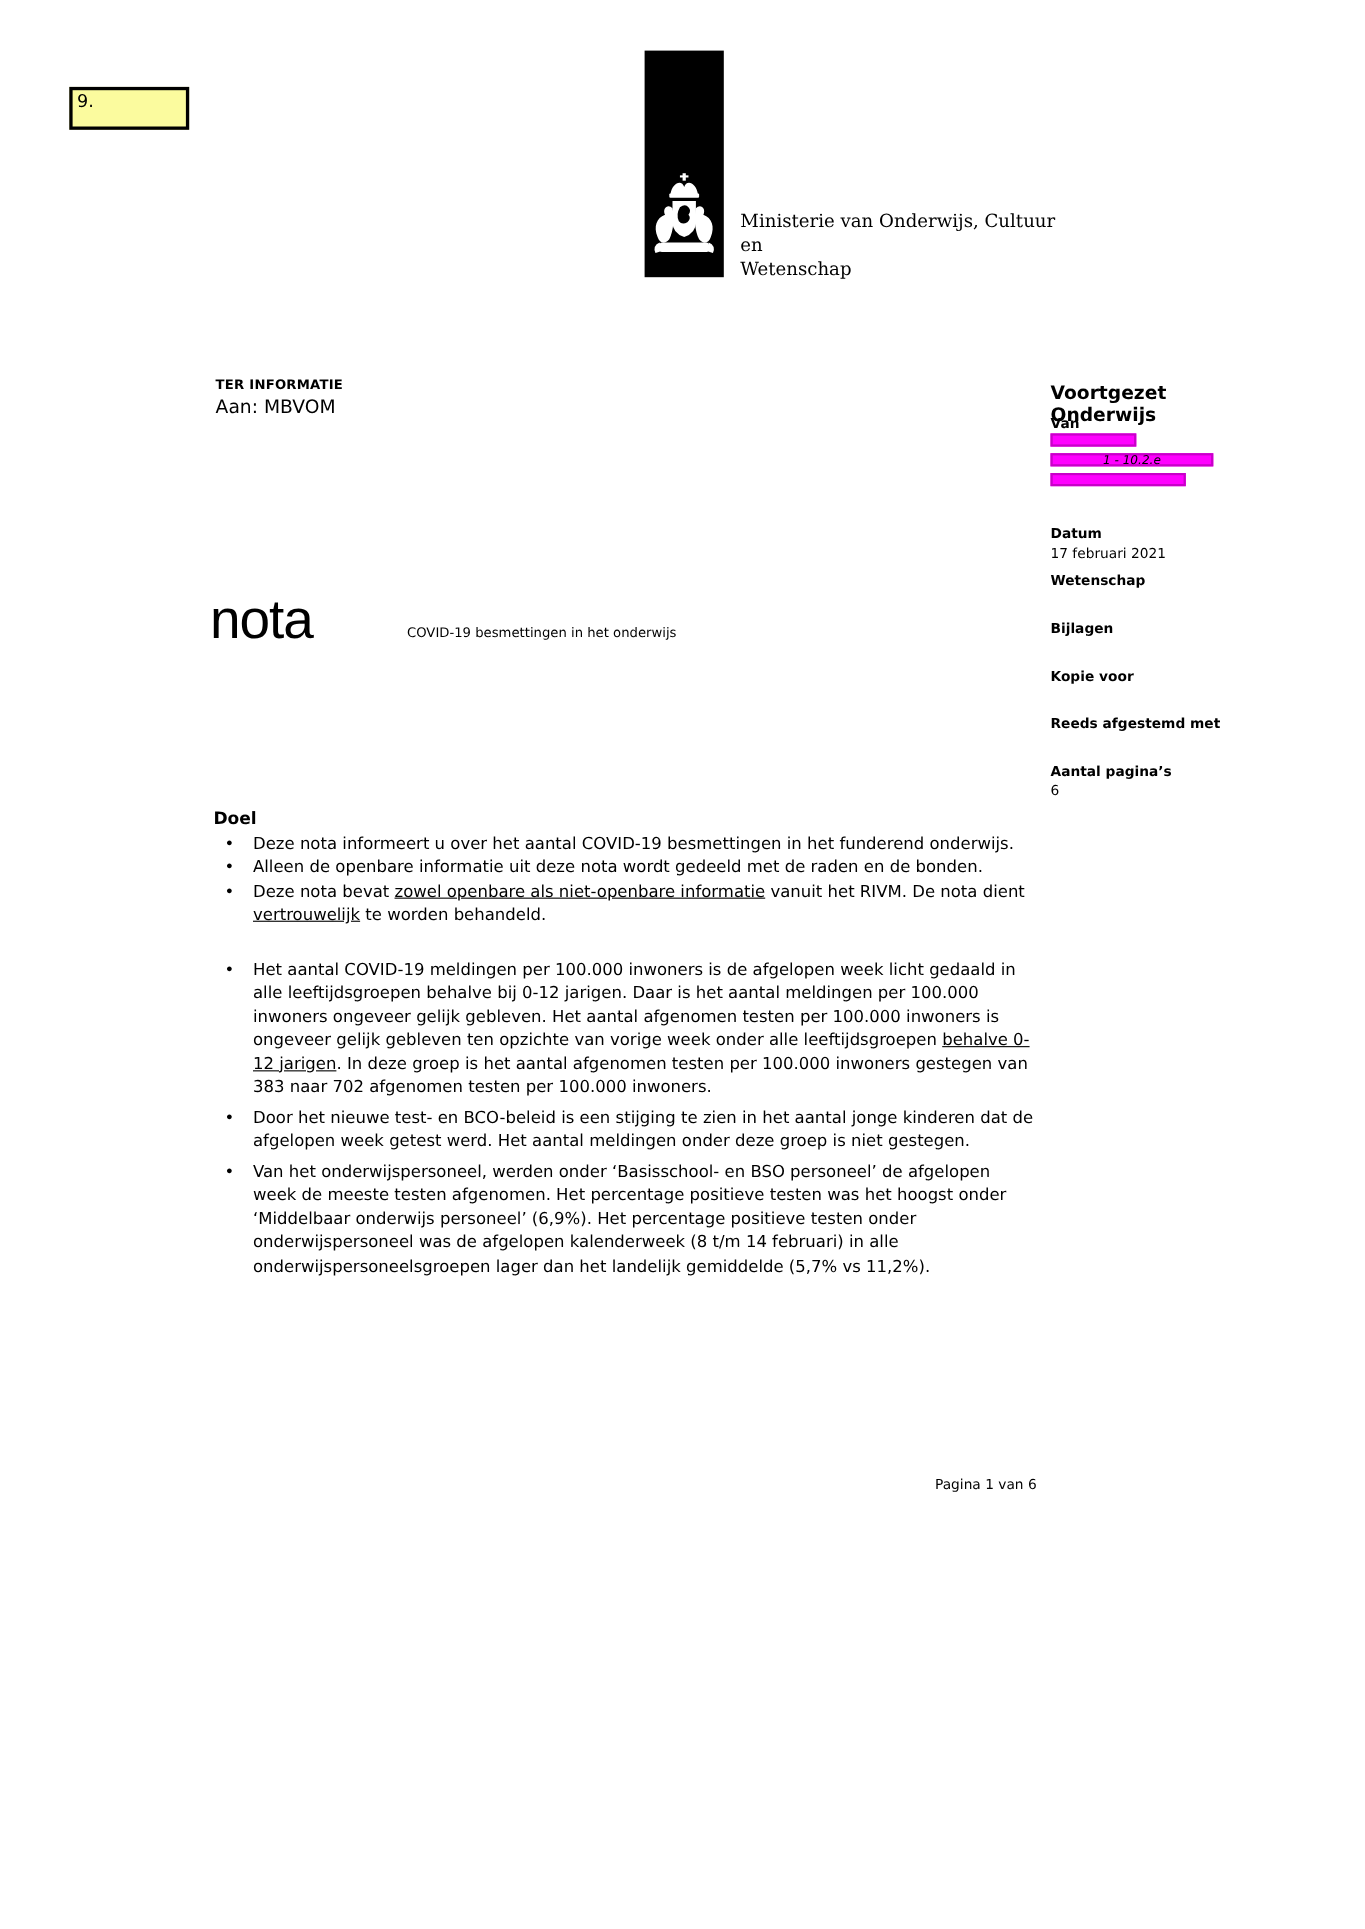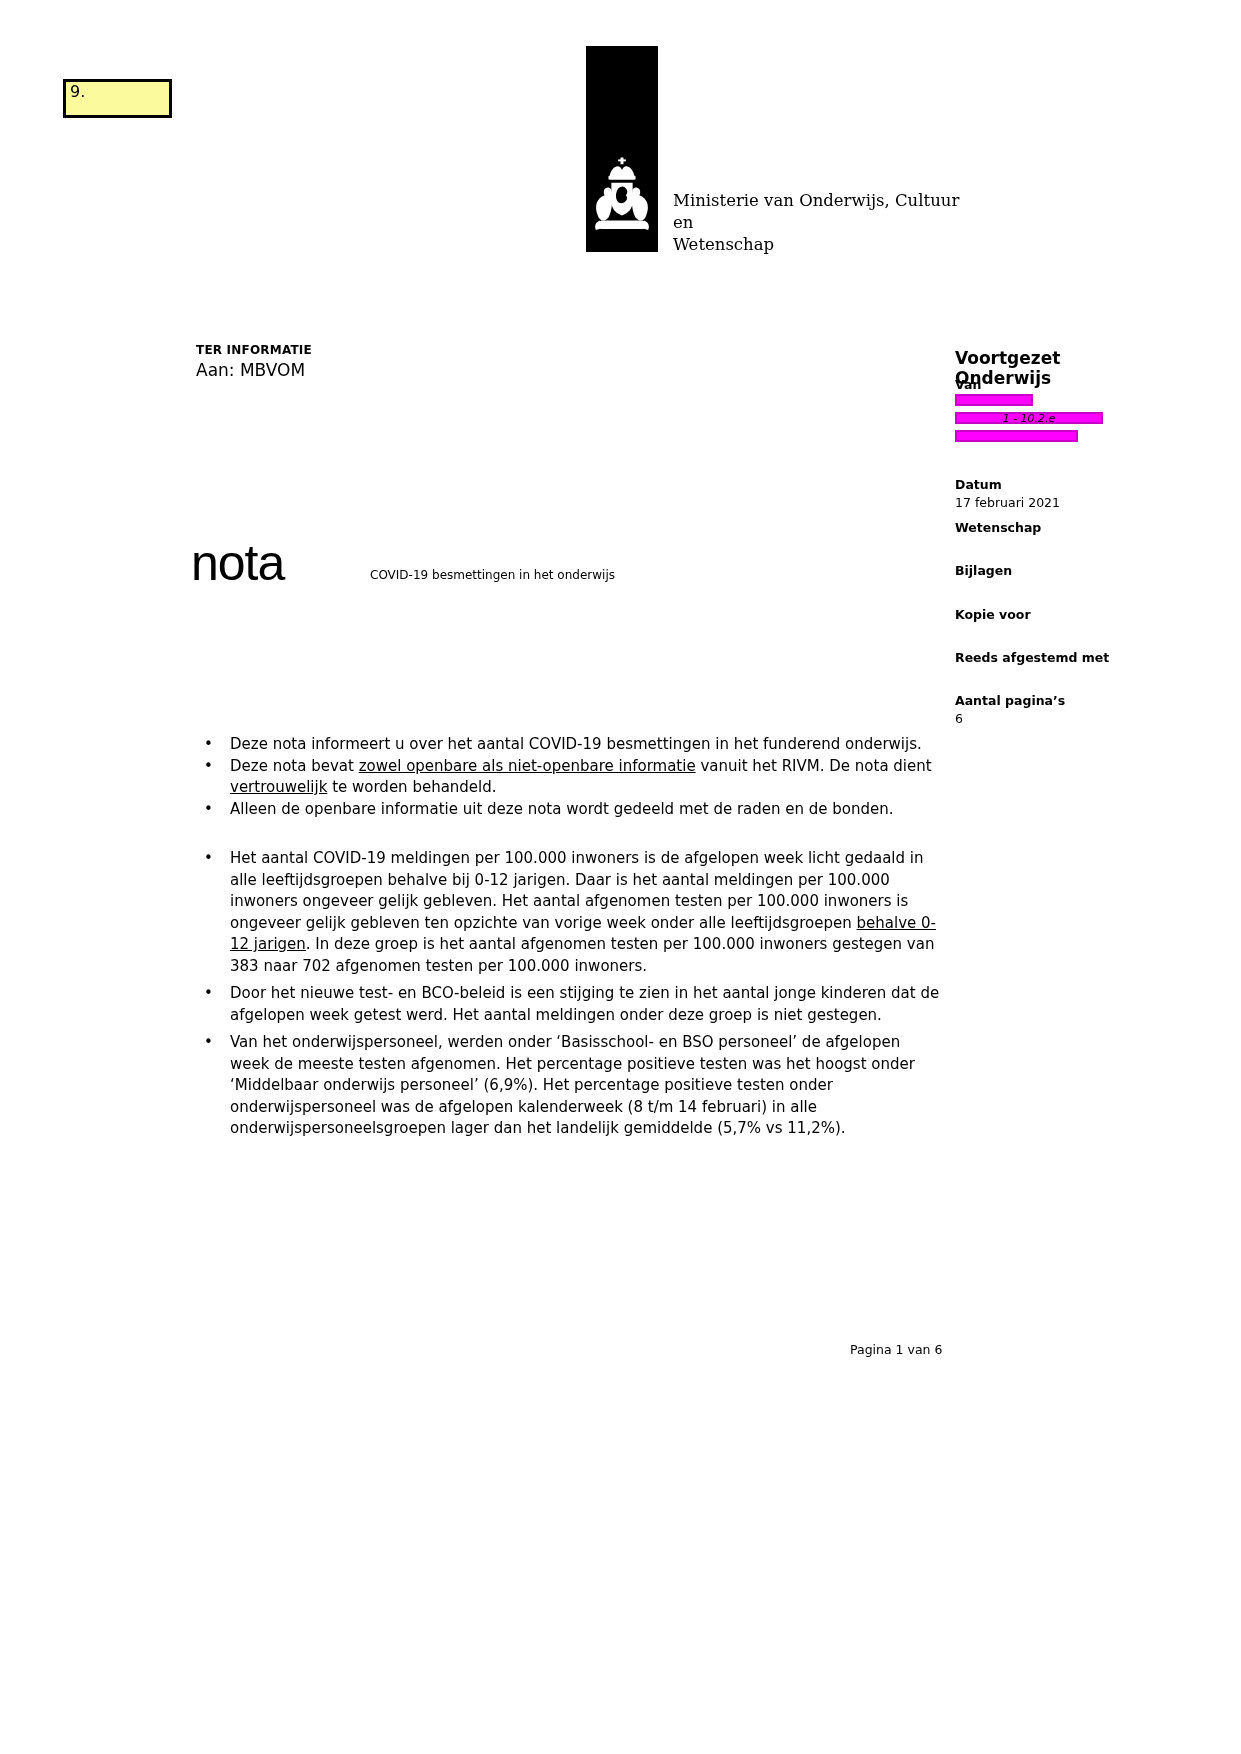--- a/index.html
+++ b/index.html
@@ -139,24 +139,25 @@
       <div class="sb-label">Aantal pagina’s</div>
       <div class="sb-value">6</div>
     </div>
   </div>
 
   <div class="nota">nota</div>
   <div class="subject">COVID-19 besmettingen in het onderwijs</div>
 
   <div class="content">
       <div class="section section-doel">
+        <div class="section-heading">Doel</div>
         <ul class="bullets">
           <li><span>Deze nota informeert u over het aantal COVID-19 besmettingen in het funderend onderwijs.</span></li>
+          <li><span>Alleen de openbare informatie uit deze nota wordt gedeeld met de raden en de bonden.</span></li>
           <li><span>Deze nota bevat </span><span class="u">zowel openbare als niet-openbare informatie</span><span> vanuit het RIVM. De nota dient </span><span class="u">vertrouwelijk</span><span> te worden behandeld.</span></li>
-          <li><span>Alleen de openbare informatie uit deze nota wordt gedeeld met de raden en de bonden.</span></li>
         </ul>
       </div>
       <div class="section section-kernpunten">
         <ul class="bullets">
           <li><span>Het aantal COVID-19 meldingen per 100.000 inwoners is de afgelopen week licht gedaald in alle leeftijdsgroepen behalve bij 0-12 jarigen. Daar is het aantal meldingen per 100.000 inwoners ongeveer gelijk gebleven. Het aantal afgenomen testen per 100.000 inwoners is ongeveer gelijk gebleven ten opzichte van vorige week onder alle leeftijdsgroepen </span><span class="u">behalve 0-12 jarigen</span><span>. In deze groep is het aantal afgenomen testen per 100.000 inwoners gestegen van 383 naar 702 afgenomen testen per 100.000 inwoners.</span></li>
           <li><span>Door het nieuwe test- en BCO-beleid is een stijging te zien in het aantal jonge kinderen dat de afgelopen week getest werd. Het aantal meldingen onder deze groep is niet gestegen.</span></li>
           <li><span>Van het onderwijspersoneel, werden onder ‘Basisschool- en BSO personeel’ de afgelopen week de meeste testen afgenomen. Het percentage positieve testen was het hoogst onder ‘Middelbaar onderwijs personeel’ (6,9%). Het percentage positieve testen onder onderwijspersoneel was de afgelopen kalenderweek (8 t/m 14 februari) in alle onderwijspersoneelsgroepen lager dan het landelijk gemiddelde (5,7% vs 11,2%).</span></li>
         </ul>
       </div>
     </div>

